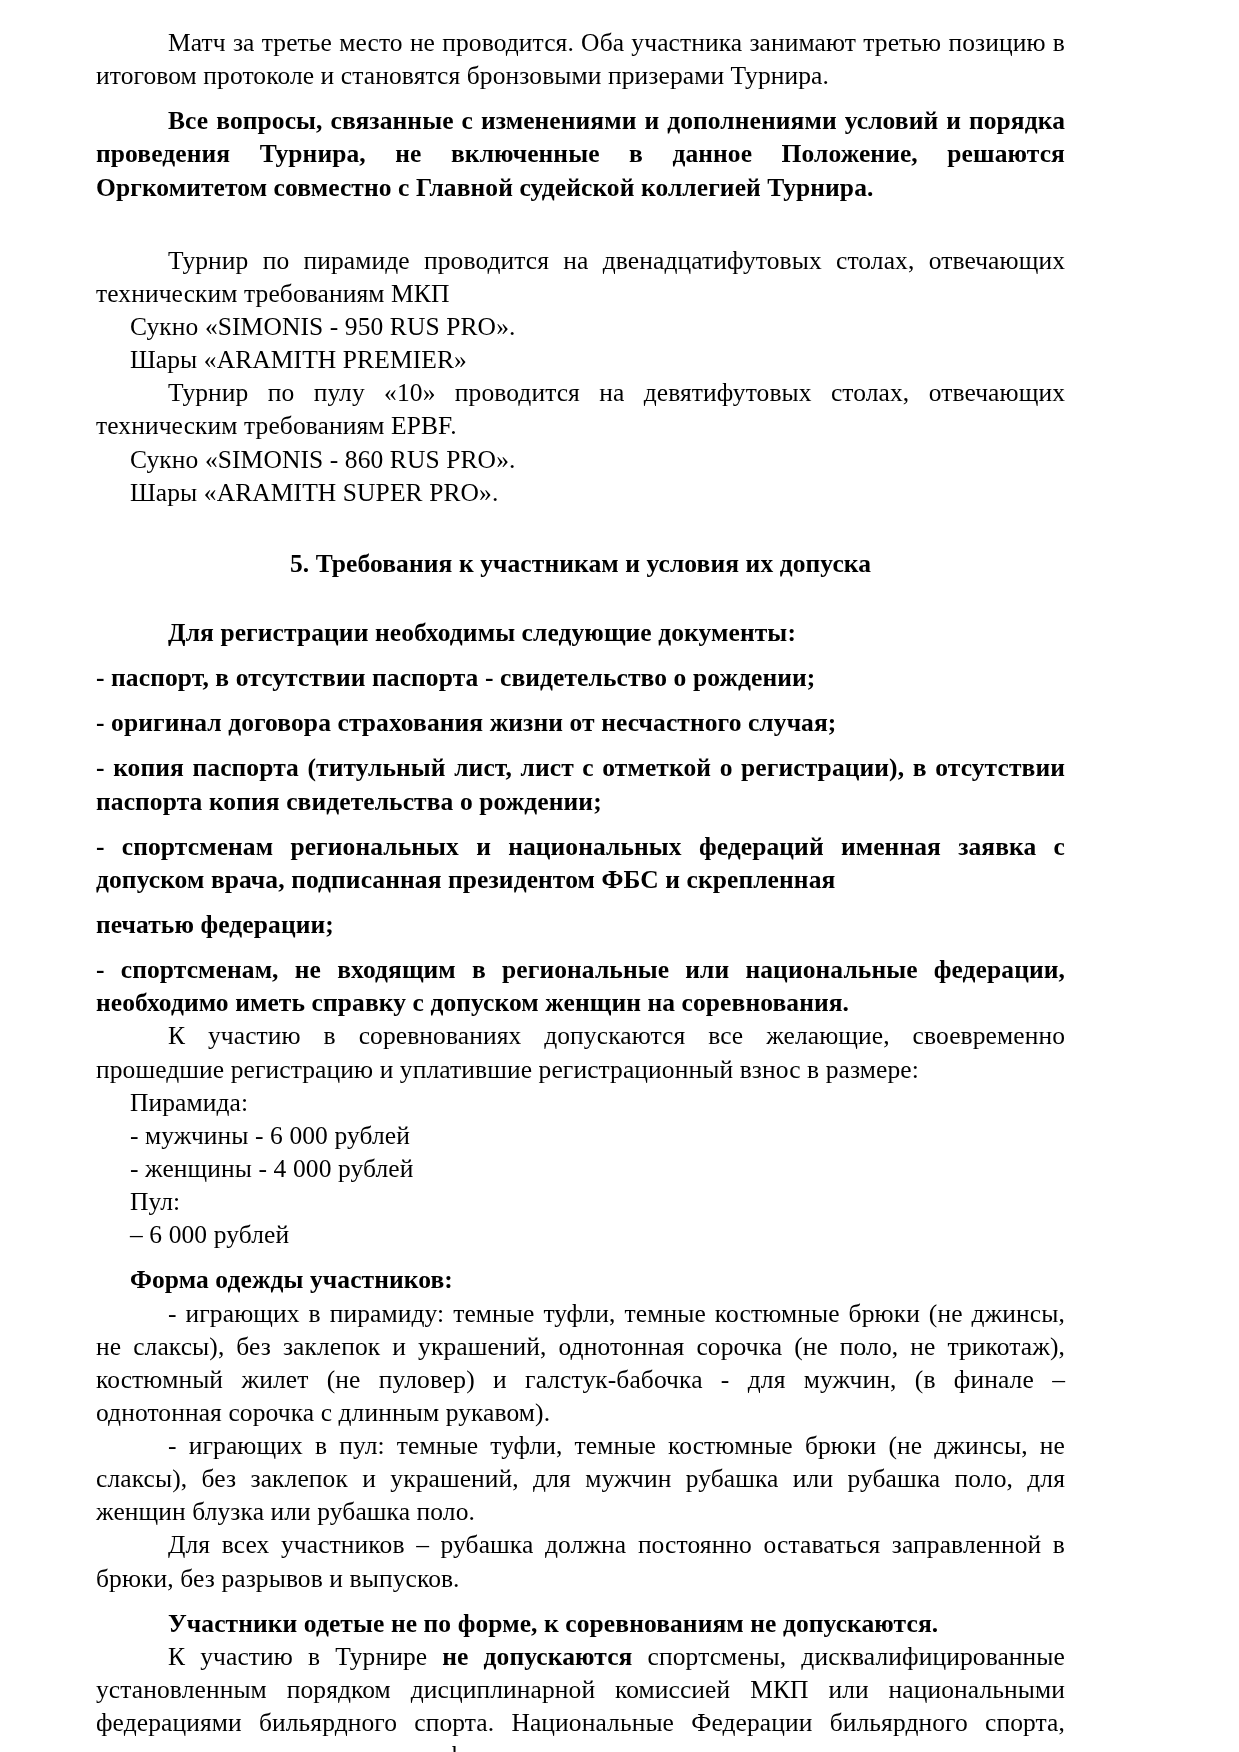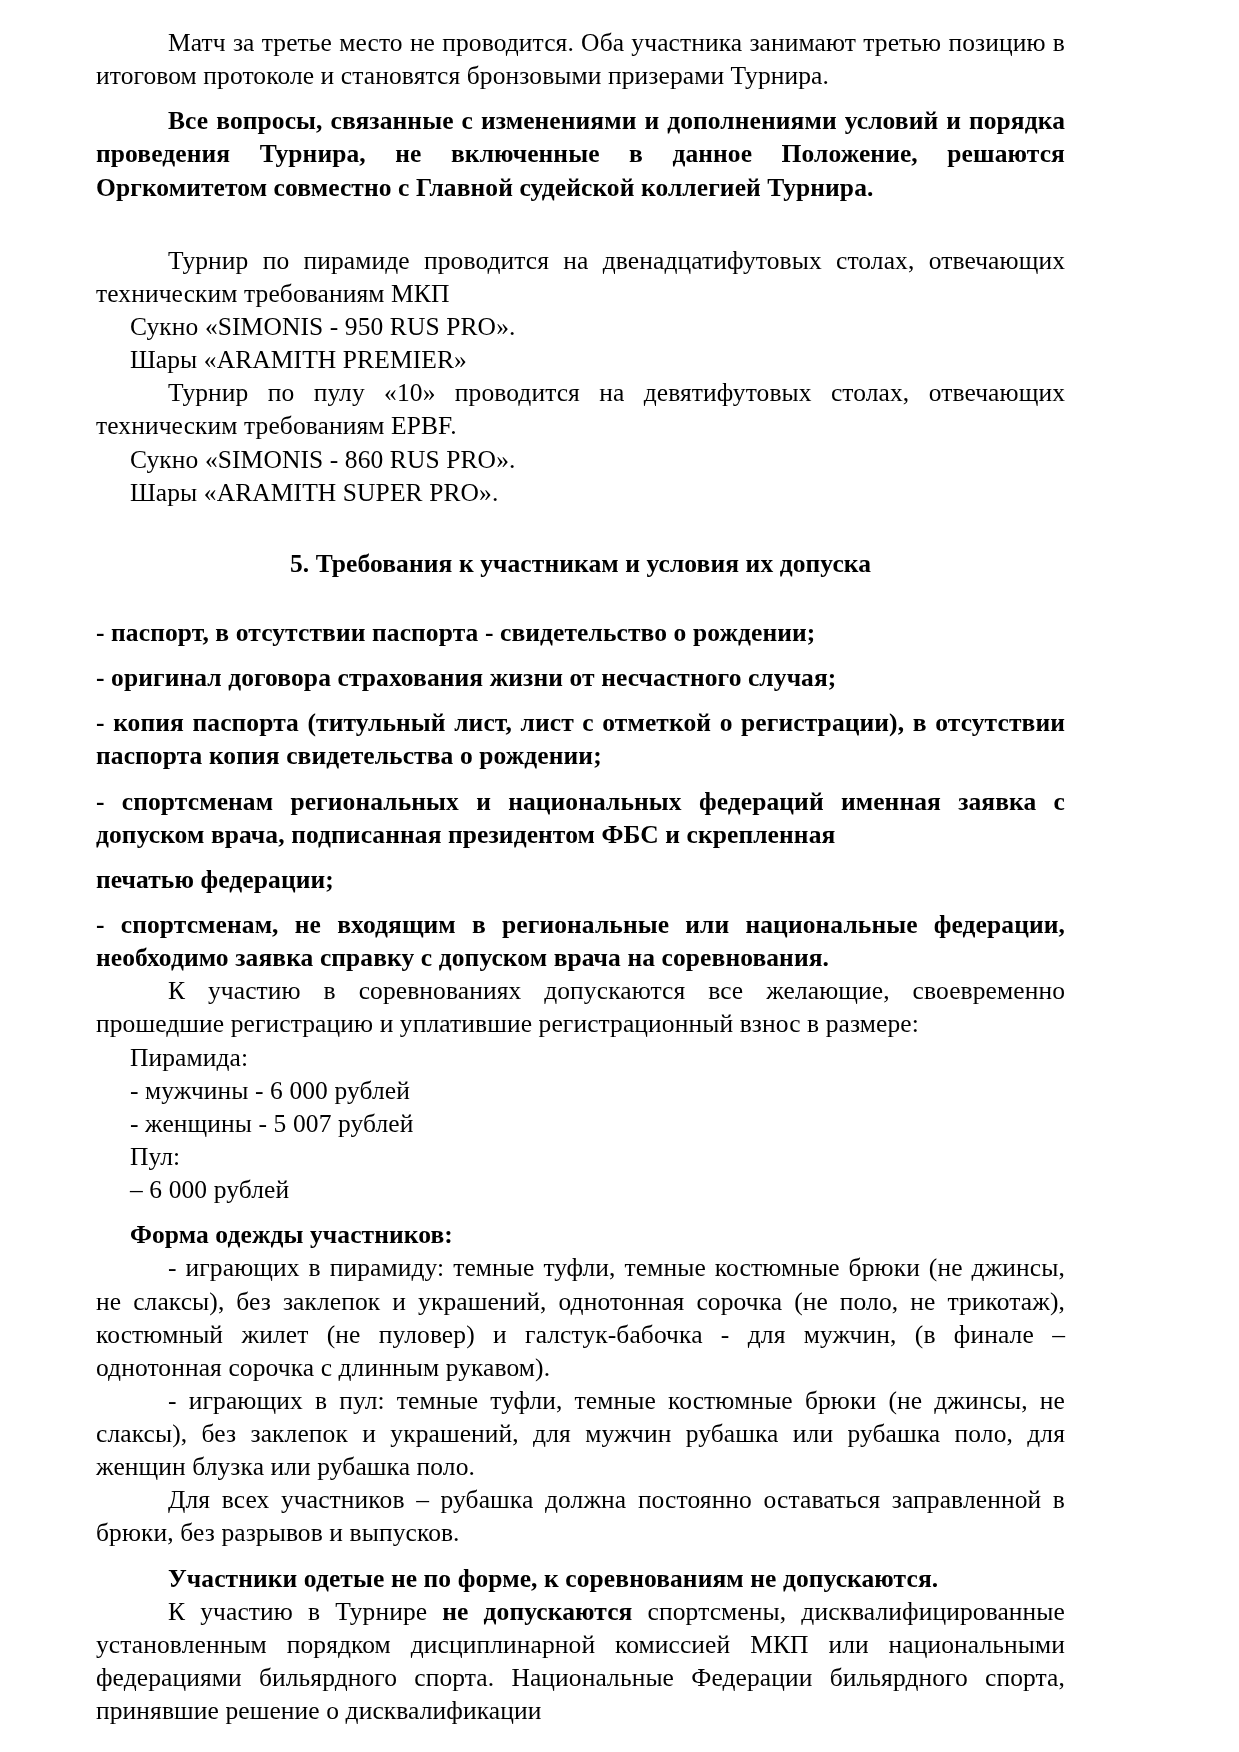--- a/index.html
+++ b/index.html
@@ -75,40 +75,41 @@
   <p class="indent">Турнир по пулу «10» проводится на девятифутовых столах, отвечающих техническим требованиям EPBF.</p>
 
   <p class="indent-small nojust">Сукно «SIMONIS - 860 RUS PRO».</p>
 
   <p class="indent-small nojust">Шары «ARAMITH SUPER PRO».</p>
 
   <div class="heading-block">
     <p class="center">5. Требования к участникам и условия их допуска</p>
   </div>
 
+  <p class="indent bold">Для регистрации необходимы следующие документы:</p>
 
   <p class="bold nojust">- паспорт, в отсутствии паспорта - свидетельство о рождении;</p>
 
   <p class="bold nojust">- оригинал договора страхования жизни от несчастного случая;</p>
 
   <p class="bold">- копия паспорта (титульный лист, лист с отметкой о регистрации), в отсутствии паспорта копия свидетельства о рождении;</p>
 
   <p class="bold">- спортсменам региональных и национальных федераций именная заявка с допуском врача, подписанная президентом ФБС и скрепленная</p>
 
   <p class="bold nojust">печатью федерации;</p>
 
-  <p class="bold">- спортсменам, не входящим в региональные или национальные федерации, необходимо заявка справку с допуском врача на соревнования.</p>
+  <p class="bold">- спортсменам, не входящим в региональные или национальные федерации, необходимо иметь справку с допуском женщин на соревнования.</p>
 
   <p class="indent">К участию в соревнованиях допускаются все желающие, своевременно прошедшие регистрацию и уплатившие регистрационный взнос в размере:</p>
 
   <p class="indent-small nojust">Пирамида:</p>
 
   <p class="indent-small nojust">- мужчины - 6 000 рублей</p>
 
-  <p class="indent-small nojust">- женщины - 5 007 рублей</p>
+  <p class="indent-small nojust">- женщины - 4 000 рублей</p>
 
   <p class="indent-small nojust">Пул:</p>
 
   <p class="indent-small nojust">– 6 000 рублей</p>
 
   <p class="indent-small nojust bold">Форма одежды участников:</p>
 
   <p class="indent">- играющих в пирамиду: темные туфли, темные костюмные брюки (не джинсы, не слаксы), без заклепок и украшений, однотонная сорочка (не поло, не трикотаж), костюмный жилет (не пуловер) и галстук-бабочка - для мужчин, (в финале – однотонная сорочка с длинным рукавом).</p>
 
   <p class="indent">- играющих в пул: темные туфли, темные костюмные брюки (не джинсы, не слаксы), без заклепок и украшений, для мужчин рубашка или рубашка поло, для женщин блузка или рубашка поло.</p>

